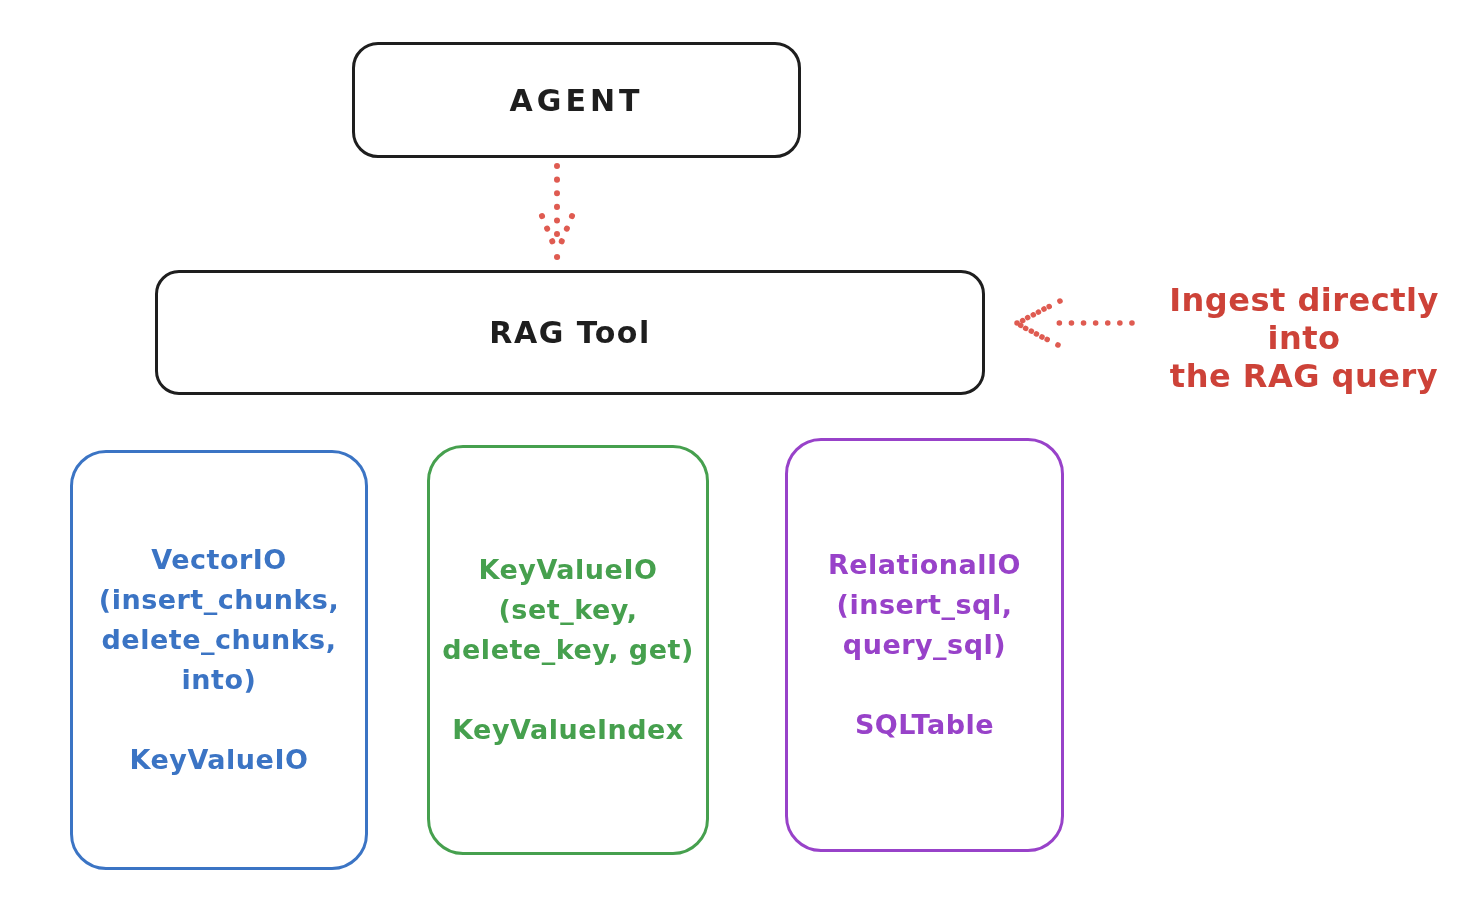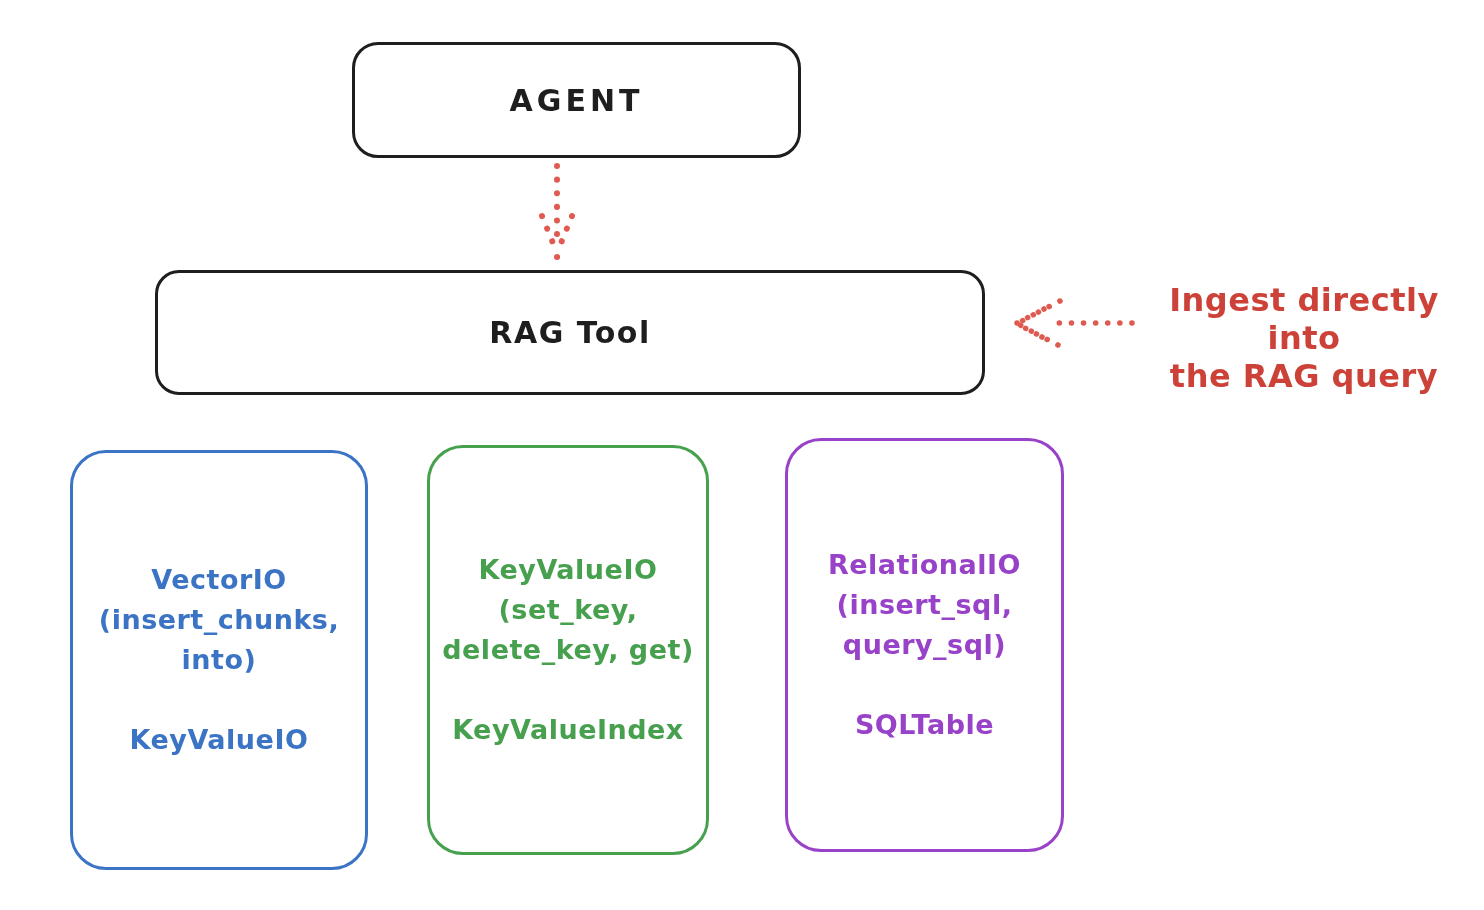--- a/index.html
+++ b/index.html
@@ -126,20 +126,21 @@
 
   <div class="annotation">
     <div>Ingest directly into</div>
     <div>the RAG query</div>
   </div>
 
   <div class="iobox io-vector">
     <div class="iotext">
       <div>VectorIO</div>
       <div>(insert_chunks,</div>
+      <div>delete_chunks,</div>
       <div>into)</div>
       <div class="io-gap"></div>
       <div>KeyValueIO</div>
     </div>
   </div>
 
   <div class="iobox io-keyvalue">
     <div class="iotext">
       <div>KeyValueIO</div>
       <div>(set_key,</div>

